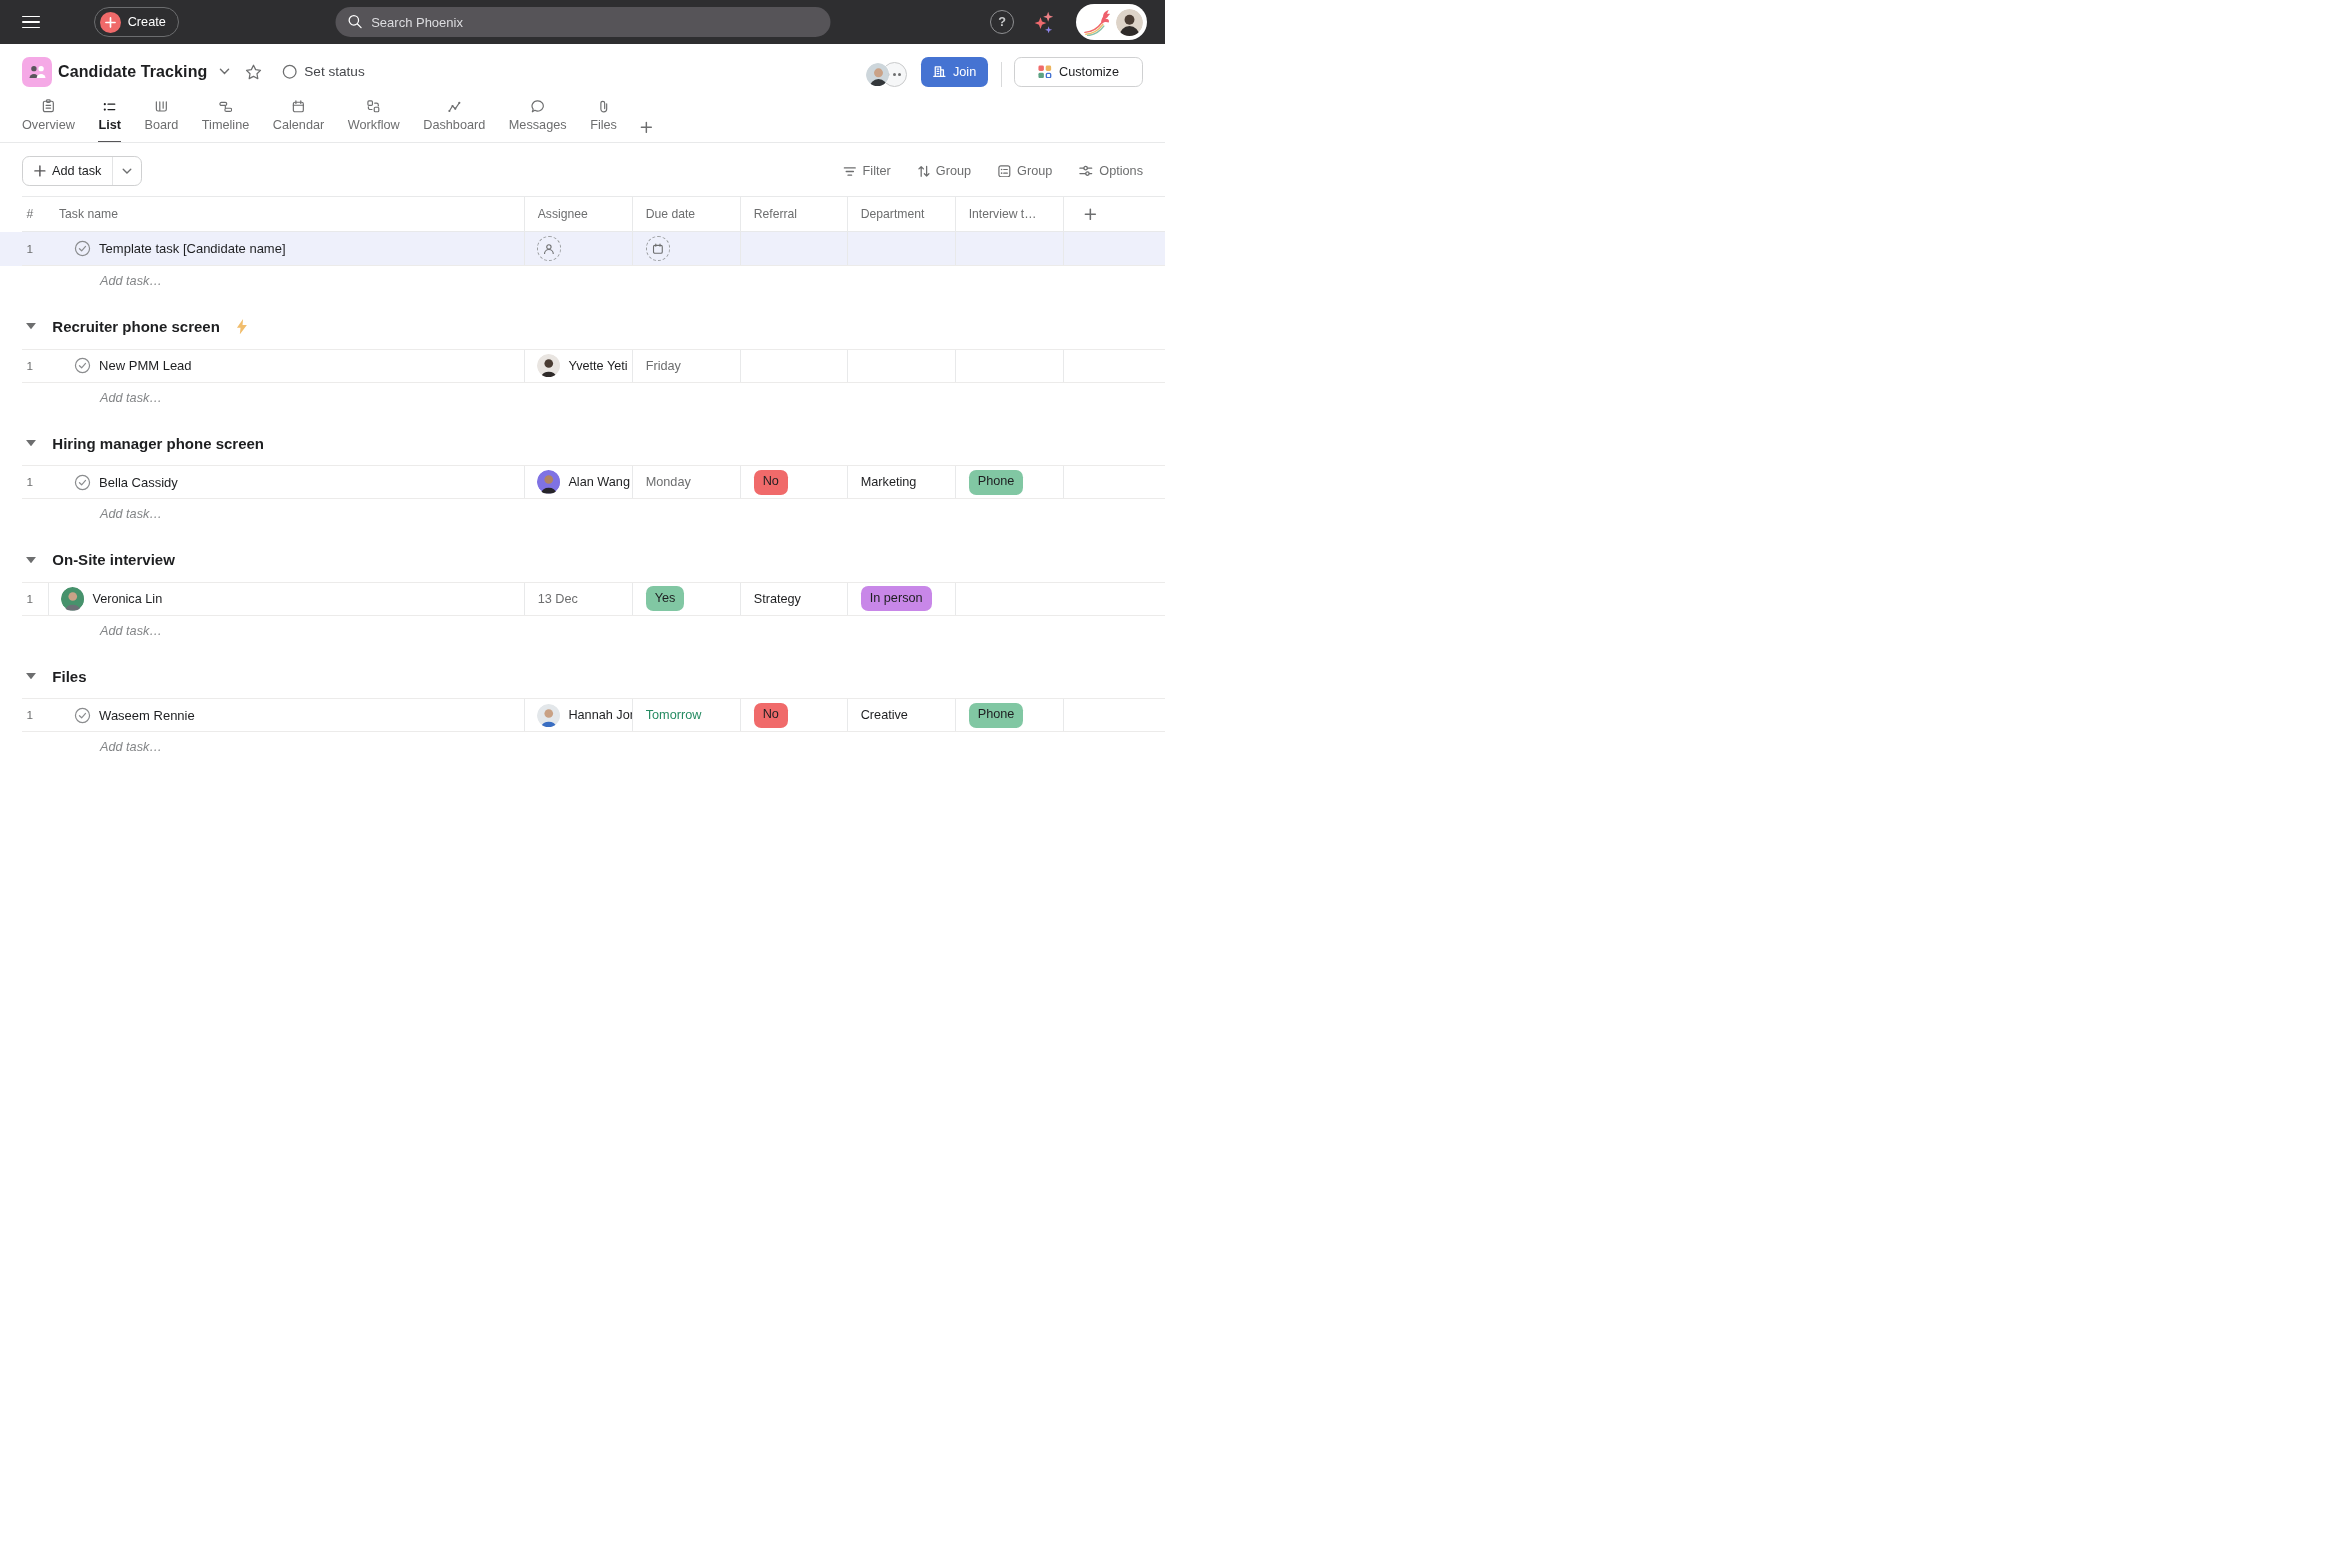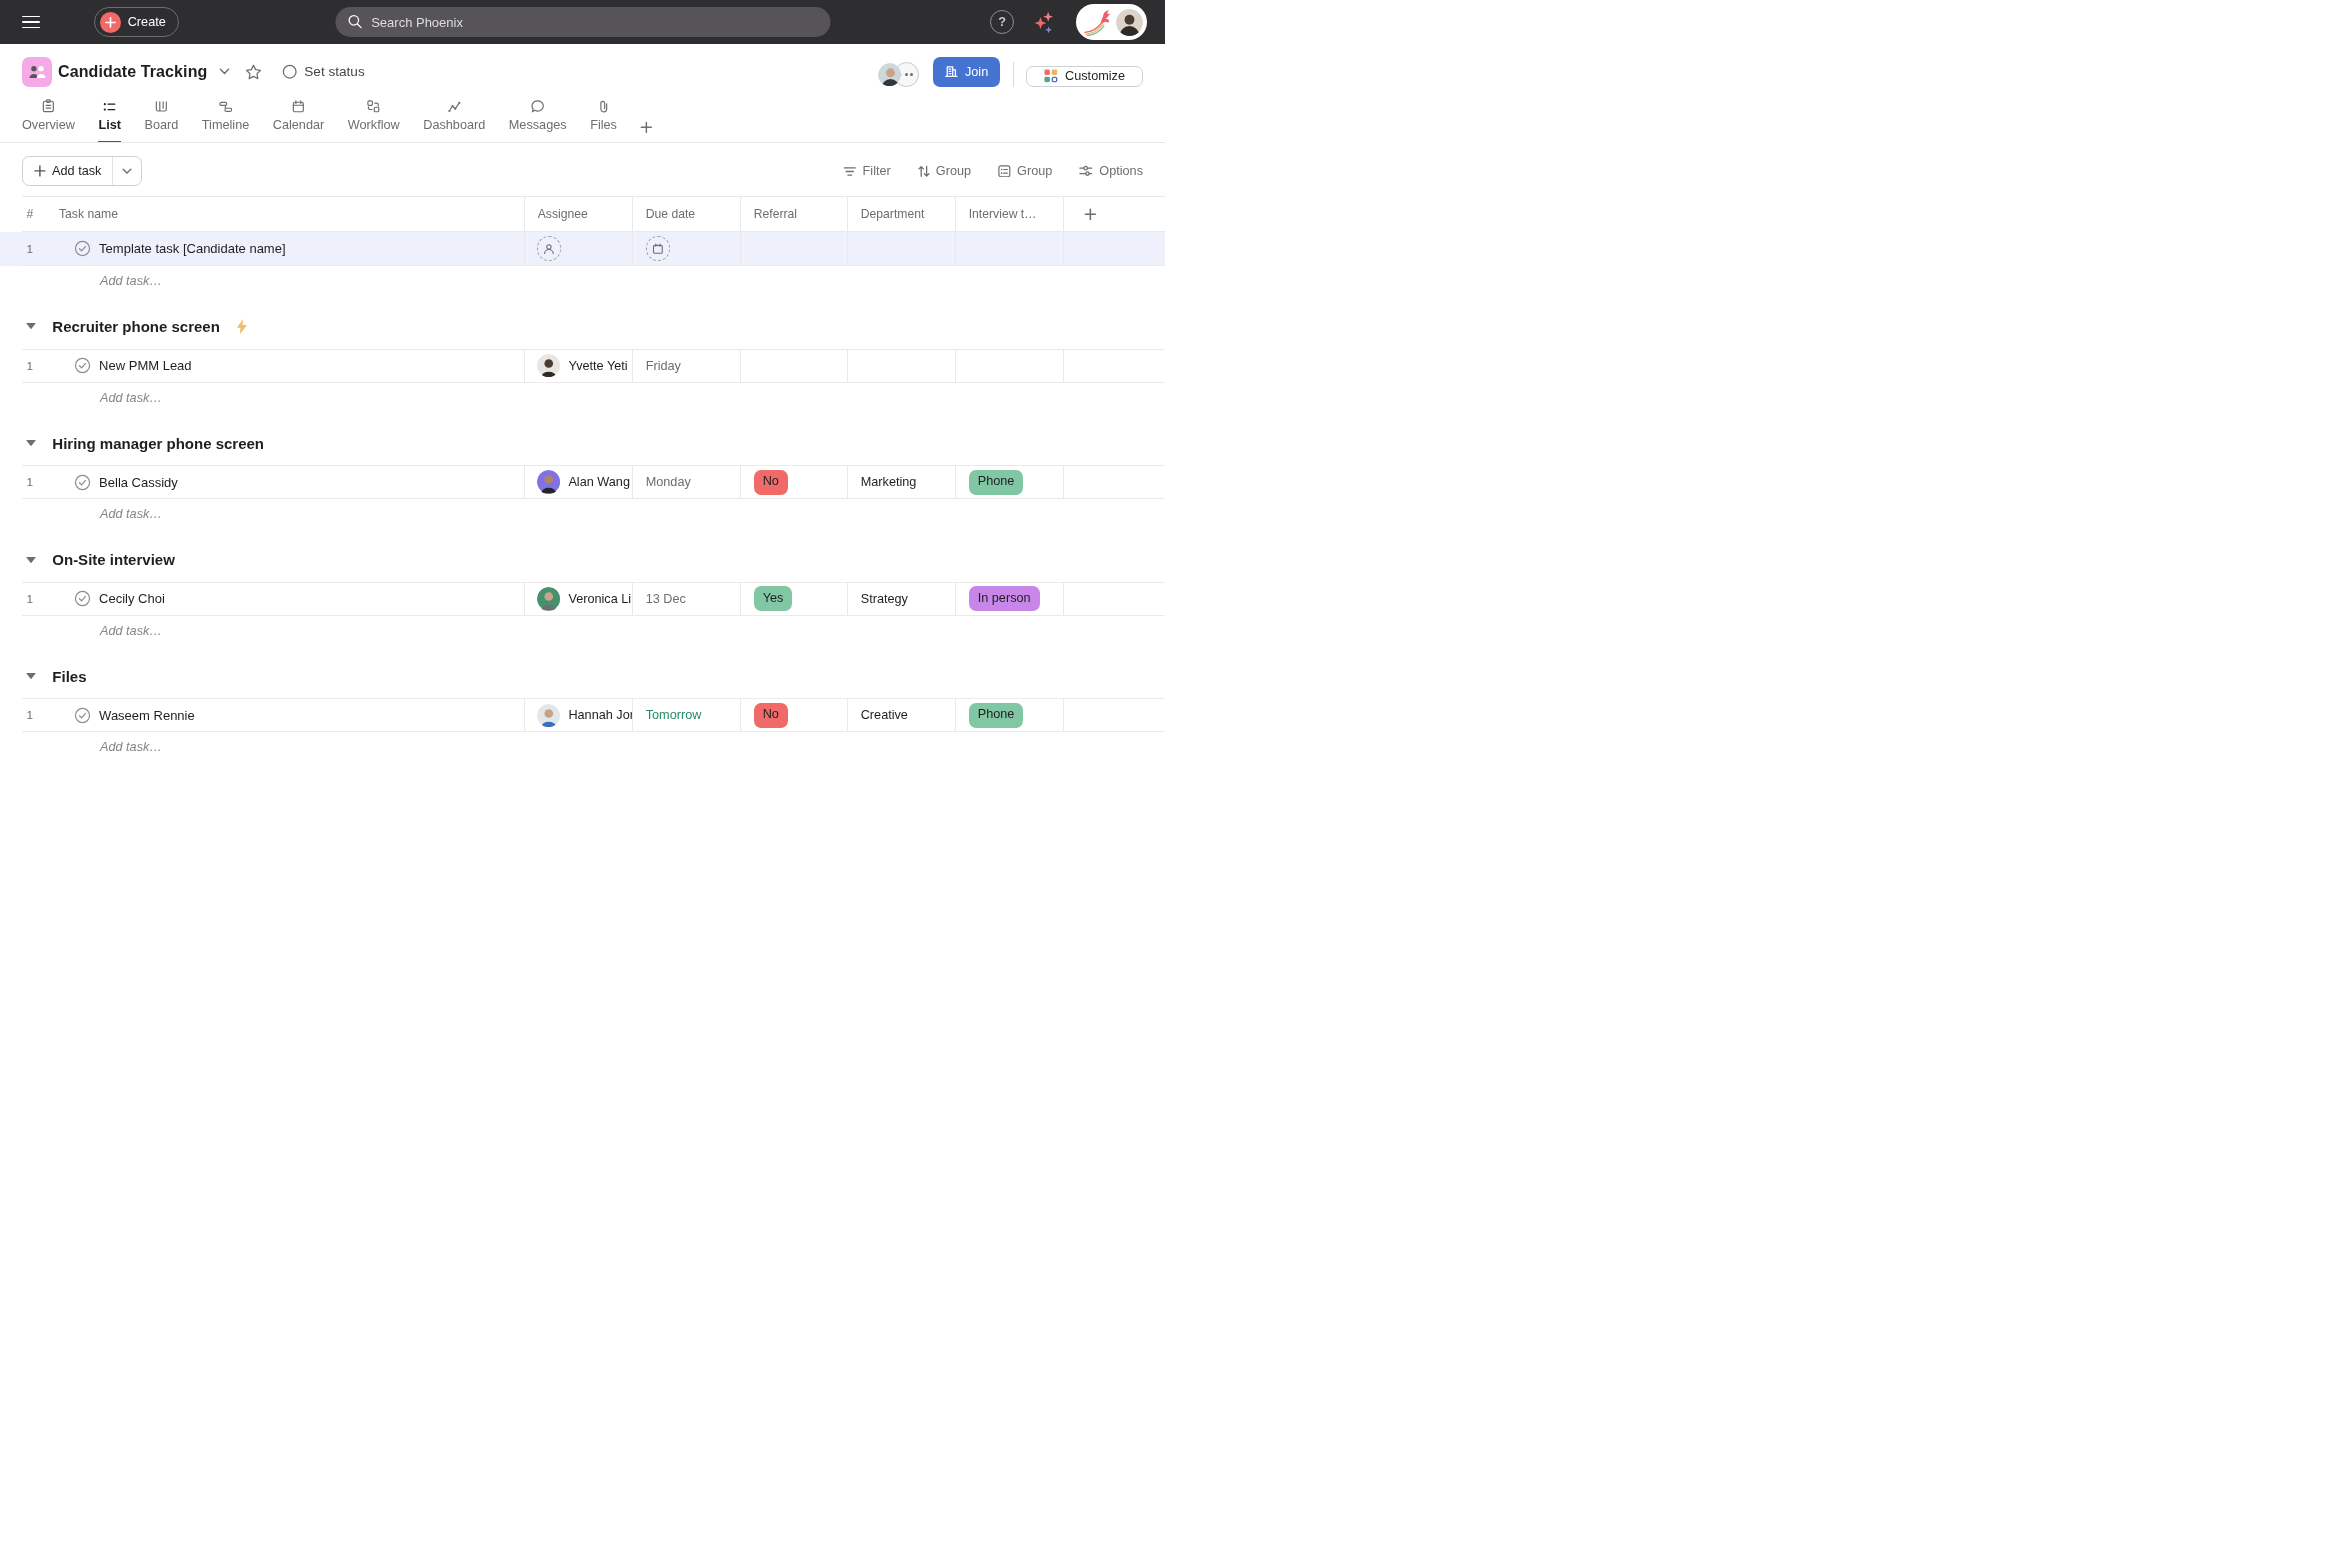--- a/index.html
+++ b/index.html
@@ -46,22 +46,22 @@
   .proj-header-right { margin-left: auto; display: flex; align-items: flex-end; }
   .member-stack { display: flex; align-items: center; }
   .more-circle { width: 25px; height: 25px; border-radius: 50%; background: #f6f7f8;
     border: 0.9px solid #c9cacb; display: flex; gap: 2.3px; align-items: center;
     justify-content: center; margin-left: -8.1px; cursor: pointer; }
   .more-circle i { width: 3.2px; height: 3.2px; border-radius: 50%; background: #6d6e6f; }
   .join-btn { margin-left: 14.5px; height: 30px; background: #4573d2; border: none;
     border-radius: 7.2px; color: #fff; font-size: 12.7px; display: flex; align-items: center;
     gap: 7.2px; padding: 0 11.8px; cursor: pointer; font-family: inherit; }
   .header-divider { width: 0.9px; height: 25px; background: #d9dadb; margin: 0 12.7px; }
-  .customize-btn { height: 21px; border: 0.9px solid #cfd0d1; background: #fff; border-radius: 7.2px;
-    display: flex; align-items: center; gap: 7.2px; padding: 0 17px; font-size: 12.7px;
+  .customize-btn { height: 30px; border: 0.9px solid #cfd0d1; background: #fff; border-radius: 7.2px;
+    display: flex; align-items: center; gap: 7.2px; padding: 0 23px; font-size: 12.7px;
     color: #1e1f21; cursor: pointer; font-family: inherit; }
 
   
   .tabs { display: flex; align-items: flex-end; gap: 23.5px; padding: 12.7px 22px 0 22px;
     border-bottom: 0.9px solid #e8e9ea; }
   .tab { display: flex; align-items: center; gap: 5.4px; font-size: 12.7px; color: #6d6e6f;
     padding-bottom: 9px; border-bottom: 1.8px solid transparent; cursor: pointer; flex-direction: column; }
   .tab.active { color: #1e1f21; font-weight: 600; border-bottom-color: #565557; }
   .tab-plus { color: #6d6e6f; padding-bottom: 9px; cursor: pointer; display: flex; }
 
@@ -551,29 +551,20 @@
     <span class="tri">
       <svg width="10" height="6.3" viewBox="0 0 11 7">
           <polygon points="0,0 11,0 5.5,7" fill="#6d6e6f"></polygon>
         </svg>
     </span>
     <span class="section-name">On-Site interview</span>
   </div>
   <div class="row-wrap">
     <div class="row grid" style="border-top:0.9px solid #ecebea;">
       <div class="cell num">1</div>
-      <div class="cell task">
-        <span class="icon">
-          <svg width="17" height="17" viewBox="0 0 20 20" fill="none" stroke="#8a8c8e" stroke-width="1.4">
-              <circle cx="10" cy="10" r="8.3"></circle>
-              <path d="M6.4 10.3 L9 12.7 L13.6 7.6" stroke-linecap="round" stroke-linejoin="round"></path>
-            </svg>
-        </span>
-        <span>Cecily Choi</span>
-      </div>
       <div class="cell assignee bordered">
         <span class="avatar" style="width:23.5px;height:23.5px;">
           <svg width="23.5" height="23.5" viewBox="0 0 26 26">
               <circle cx="13" cy="13" r="13" fill="#47926c"></circle>
               <circle cx="13" cy="10.5" r="4.8" fill="#caa287"></circle>
               <path d="M4 26 a9.5 9.5 0 0 1 18 0 Z" fill="#6b7076"></path>
             </svg>
         </span>
         <span>Veronica Lin</span>
       </div>

